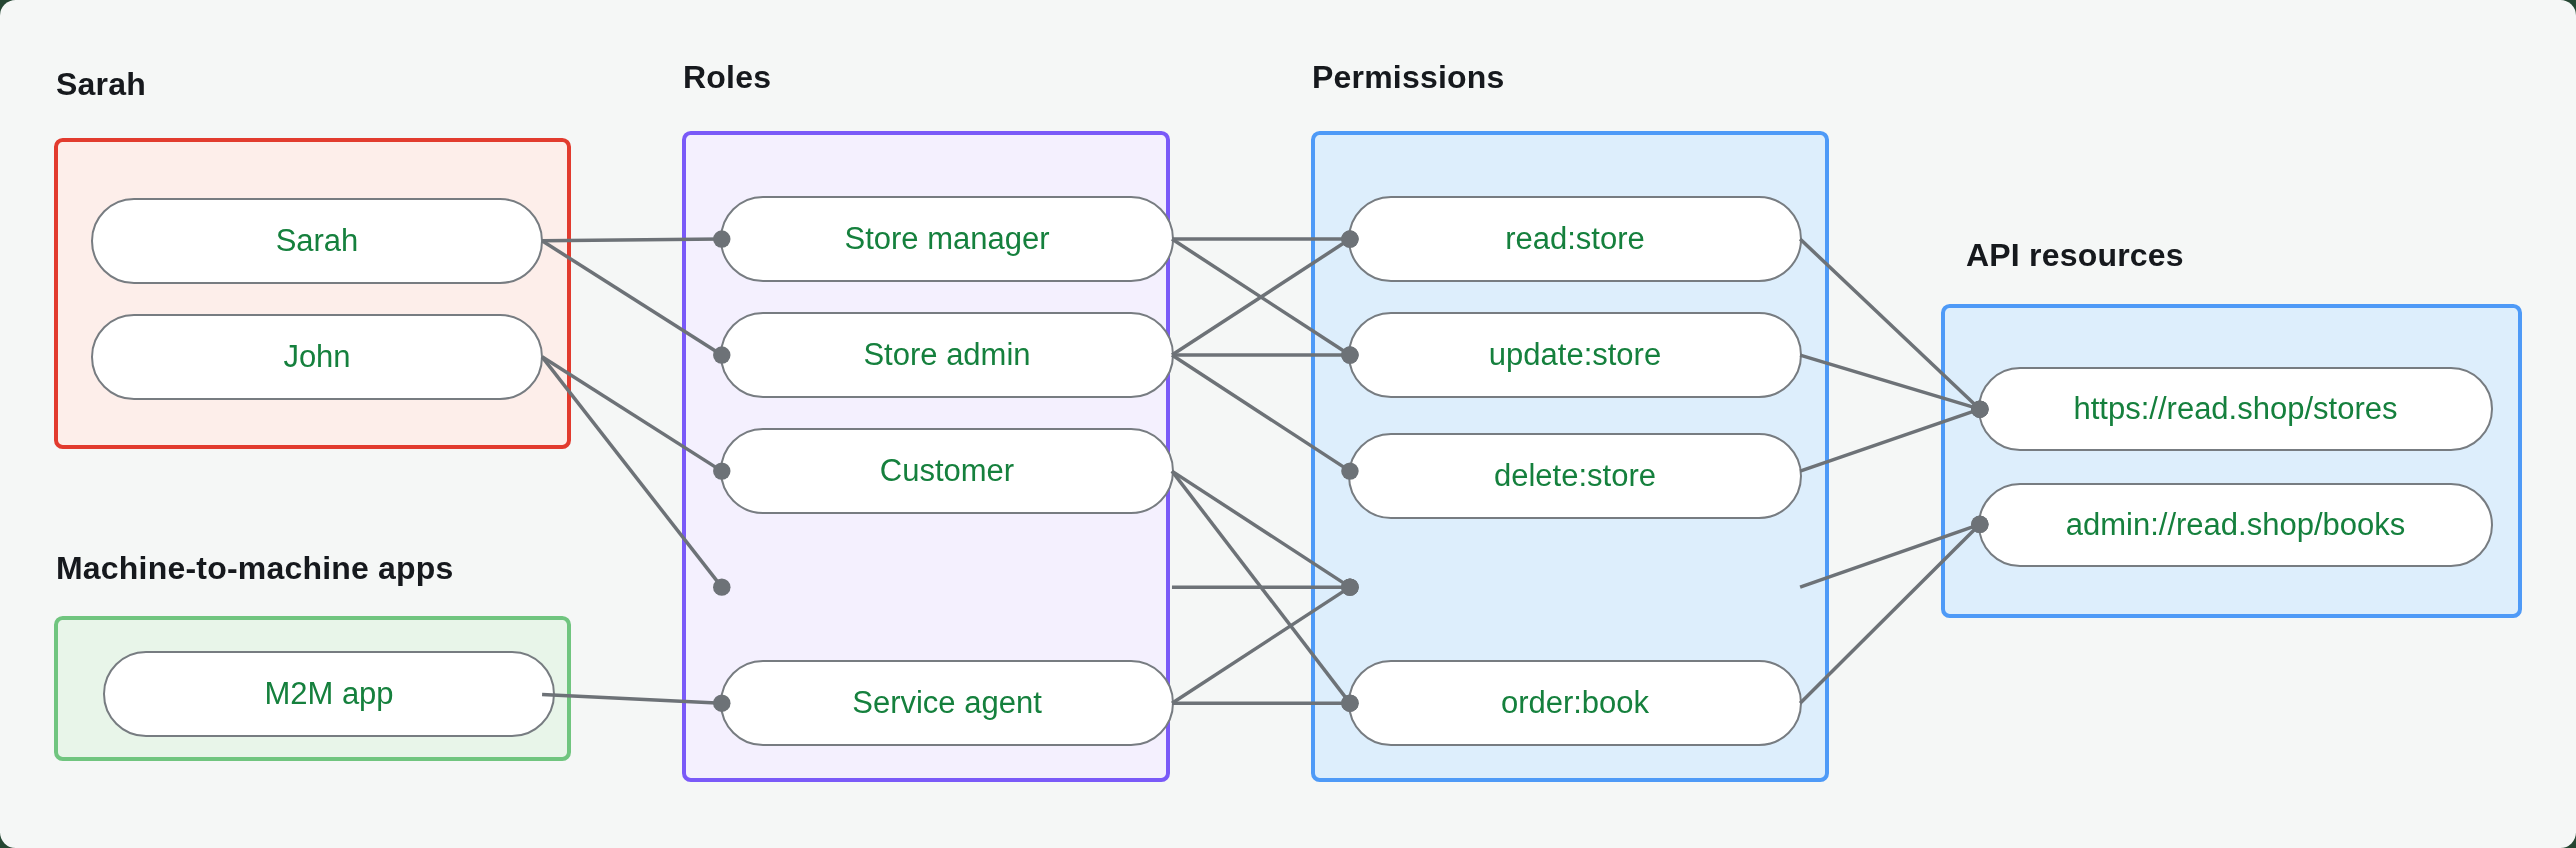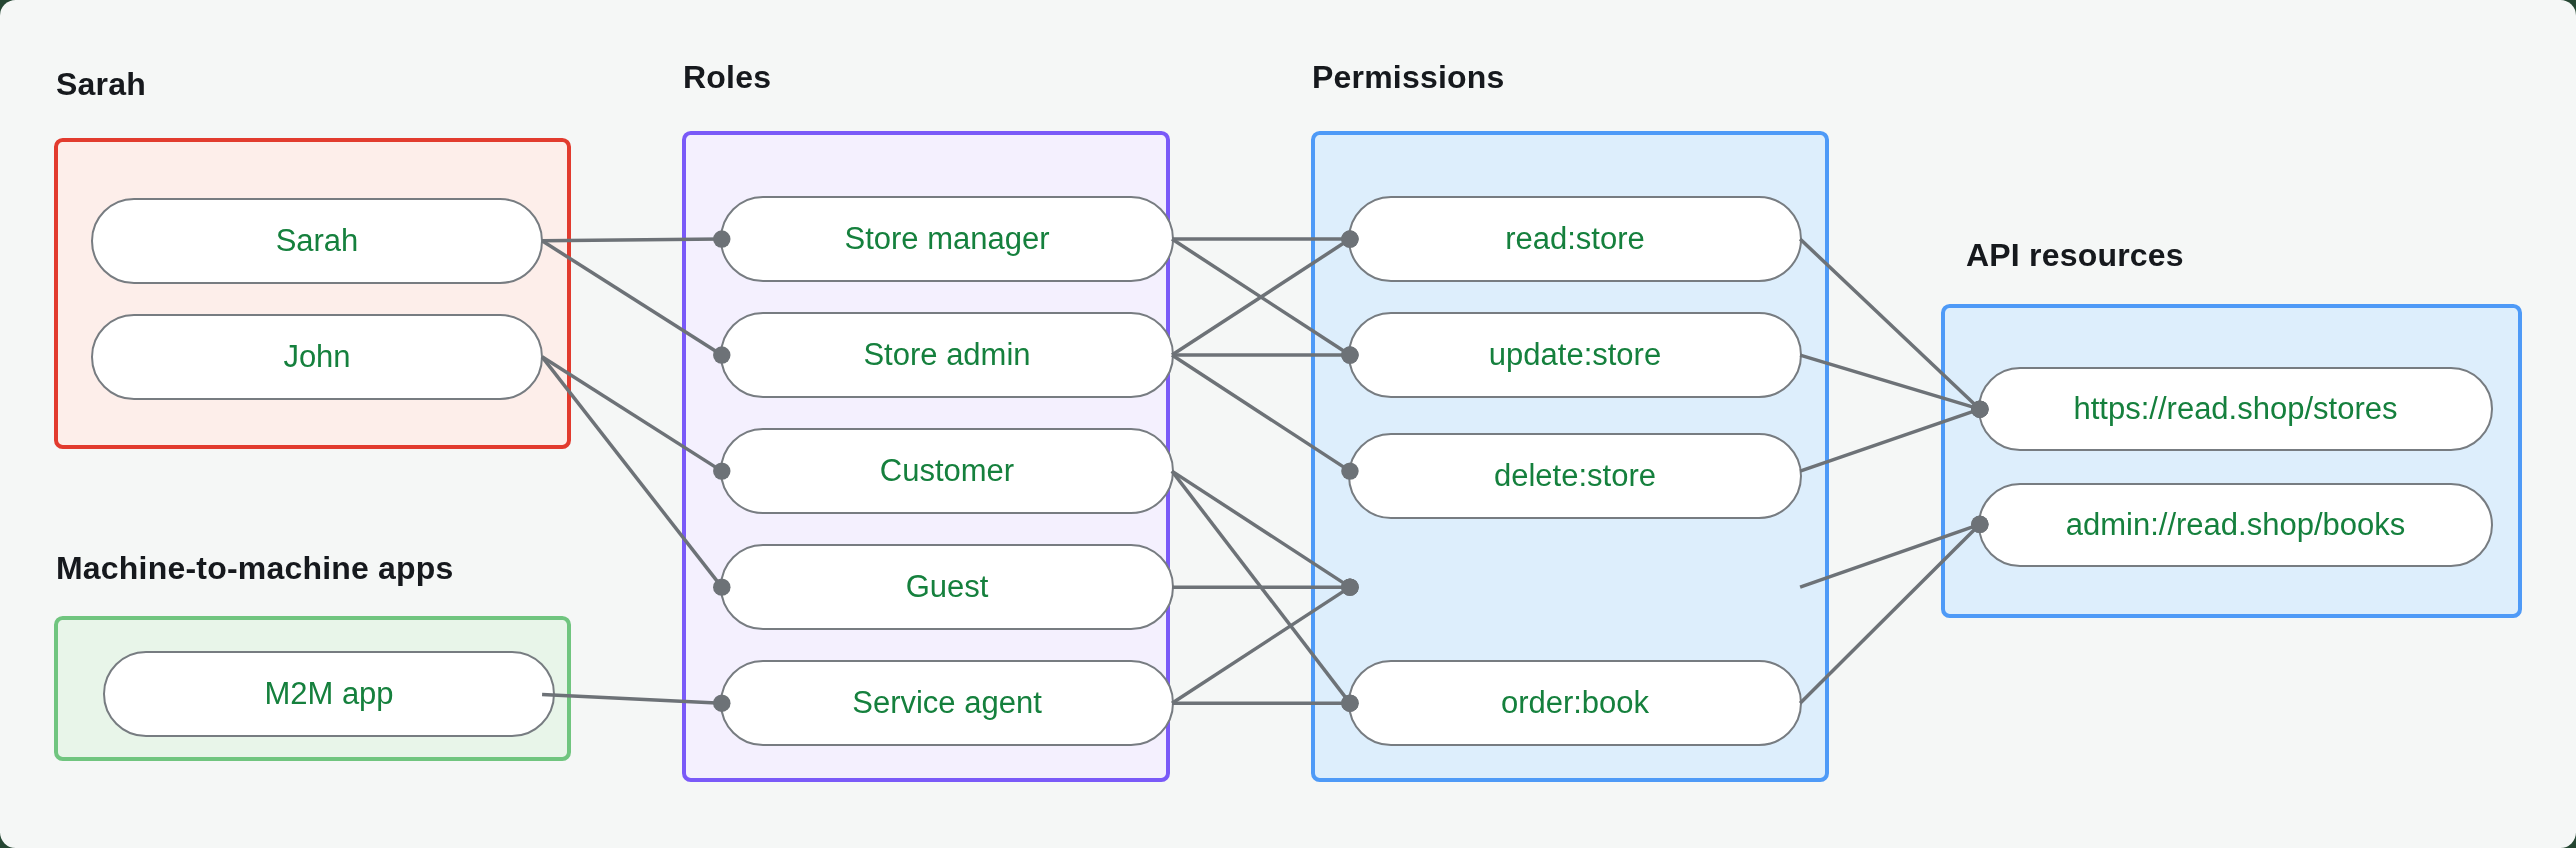--- a/index.html
+++ b/index.html
@@ -72,21 +72,20 @@
   </div>
 
   <div class="gbox" style="left: 54px; top: 616px; width: 517px; height: 145px; border-color: rgb(112, 197, 127); background: rgb(232, 245, 233);">
     <div class="pill" style="left:45px; top:31px; width:452px;">M2M app</div>
   </div>
 
   <div class="gbox" style="left: 682px; top: 131px; width: 488px; height: 651px; border-color: rgb(122, 90, 248); background: rgb(244, 240, 254); padding-left: 42px;">
     <div class="pill" style="left:34px; top:61px; width:454px;">Store manager</div>
     <div class="pill" style="left:34px; top:177px; width:454px;">Store admin</div>
     <div class="pill" style="left:34px; top:293px; width:454px;">Customer</div>
-    <div class="pill" style="left:34px; top:409px; width:454px;">Guest</div>
     <div class="pill" style="left:34px; top:525px; width:454px;">Service agent</div>
   </div>
 
   <div class="gbox" style="left: 1311px; top: 131px; width: 518px; height: 651px; border-color: rgb(78, 154, 247); background: rgb(221, 238, 252);">
     <div class="pill" style="left:33px; top:61px; width:454px;">read:store</div>
     <div class="pill" style="left:33px; top:177px; width:454px;">update:store</div>
     <div class="pill" style="left:33px; top:298px; width:454px;">delete:store</div>
     <div class="pill" style="left:33px; top:525px; width:454px;">order:book</div>
   </div>
 

